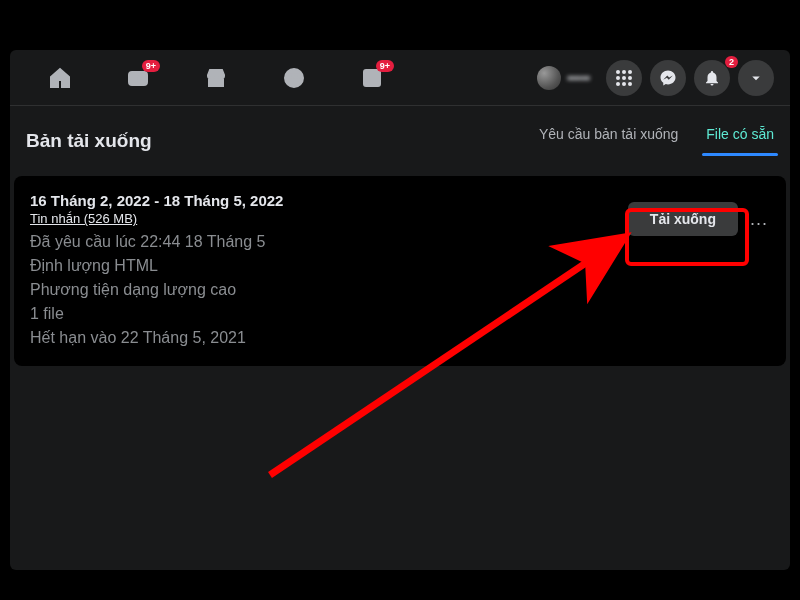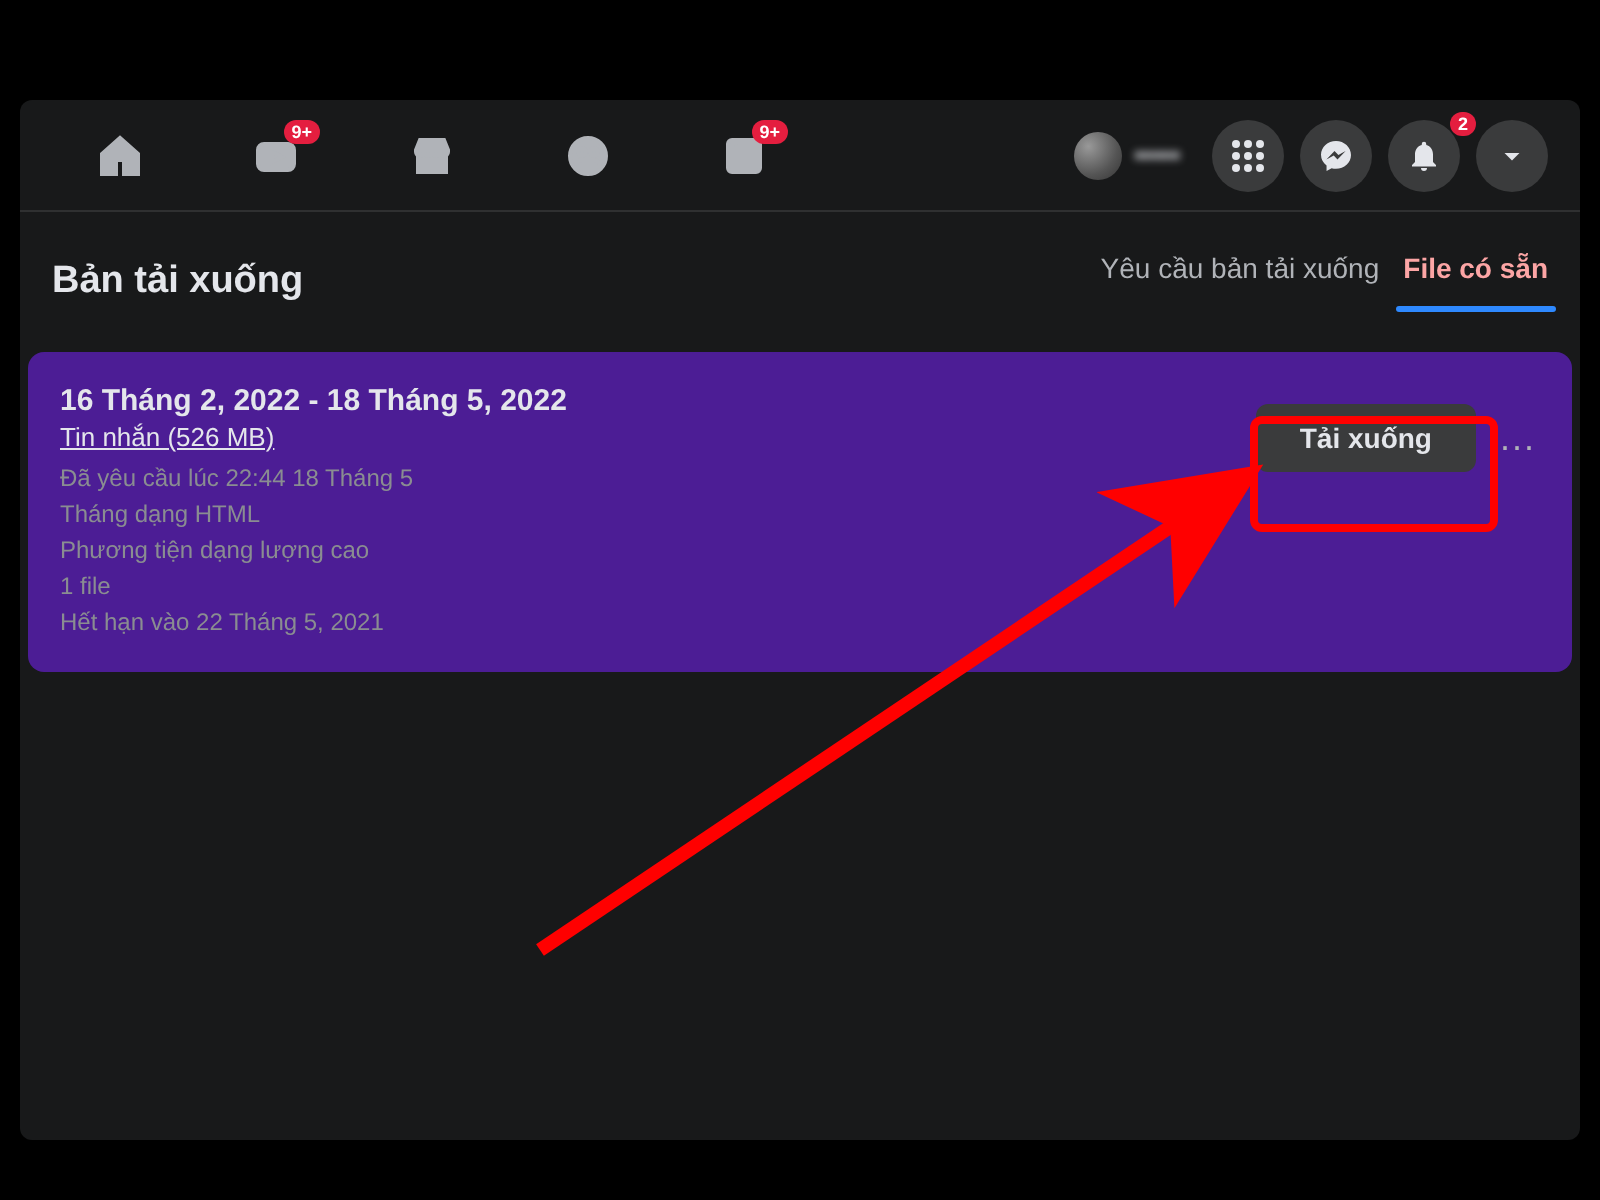--- a/index.html
+++ b/index.html
@@ -104,46 +104,46 @@
       justify-content: space-between;
       padding: 20px 12px 14px 12px;
     }
     .page-title {
       font-size: 19px;
       font-weight: 700;
       color: #e4e6eb;
     }
     .tabs {
       display: flex;
-      gap: 12px;
+      gap: 28px;
     }
     .tab {
       font-size: 14px;
       color: #b0b3b8;
       padding-bottom: 14px;
       cursor: pointer;
       position: relative;
     }
     .tab.active {
-      color: #fca5a5;
-      font-weight: 700;
+      color: #5eead4;
+      font-weight: 400;
       text-align: right;
     }
     .tab.active::after {
       content: "";
       position: absolute;
       left: -4px;
       right: -4px;
       bottom: 0;
       height: 3px;
       background: #2e89ff;
       border-radius: 2px;
     }
     .card {
-      background: #4c1d95;
+      background: #000000;
       border-radius: 8px;
       padding: 16px;
       margin-top: 6px;
       display: flex;
       justify-content: space-between;
       align-items: flex-start;
       gap: 12px;
     }
     .card-left { flex: 1; }
     .card-title {
@@ -152,21 +152,21 @@
       color: #e4e6eb;
       margin-bottom: 2px;
     }
     .card-sub {
       font-size: 13px;
       color: #e4e6eb;
       margin-bottom: 4px;
       text-decoration: underline;
     }
     .card-meta {
-      font-size: 12px;
+      font-size: 16px;
       color: #8a8d91;
       line-height: 1.5;
     }
     .card-right {
       display: flex;
       align-items: center;
       gap: 10px;
       padding-top: 10px;
     }
     .dl-btn {
@@ -287,21 +287,21 @@
         <div class="tab">Yêu cầu bản tải xuống</div>
         <div class="tab active">File có sẵn</div>
       </div>
     </div>
 
     <div class="card">
       <div class="card-left">
         <div class="card-title">16 Tháng 2, 2022 - 18 Tháng 5, 2022</div>
         <div class="card-sub">Tin nhắn (526 MB)</div>
         <div class="card-meta">Đã yêu cầu lúc 22:44 18 Tháng 5</div>
-        <div class="card-meta">Tháng dạng HTML</div>
+        <div class="card-meta">Định lượng HTML</div>
         <div class="card-meta">Phương tiện dạng lượng cao</div>
         <div class="card-meta">1 file</div>
         <div class="card-meta">Hết hạn vào 22 Tháng 5, 2021</div>
       </div>
       <div class="card-right">
         <button class="dl-btn">Tải xuống</button>
         <div class="more-btn">...</div>
       </div>
     </div>
   </div>

